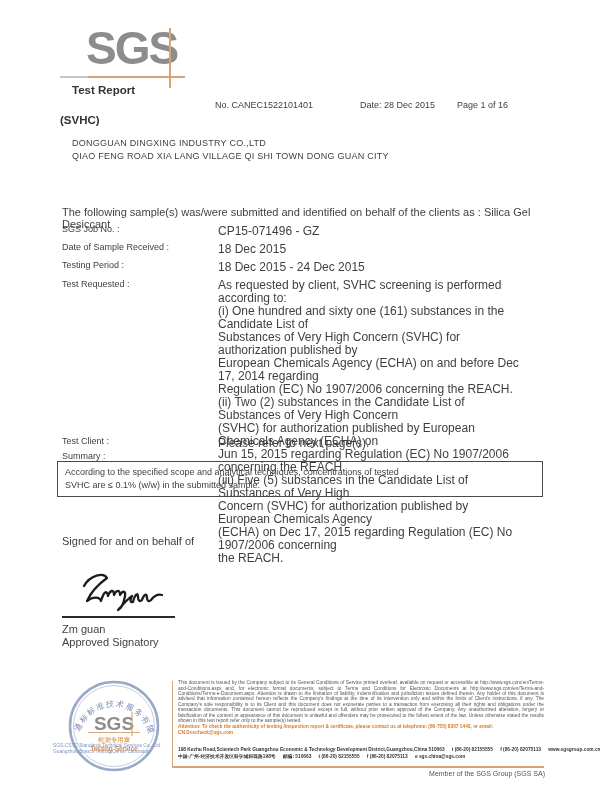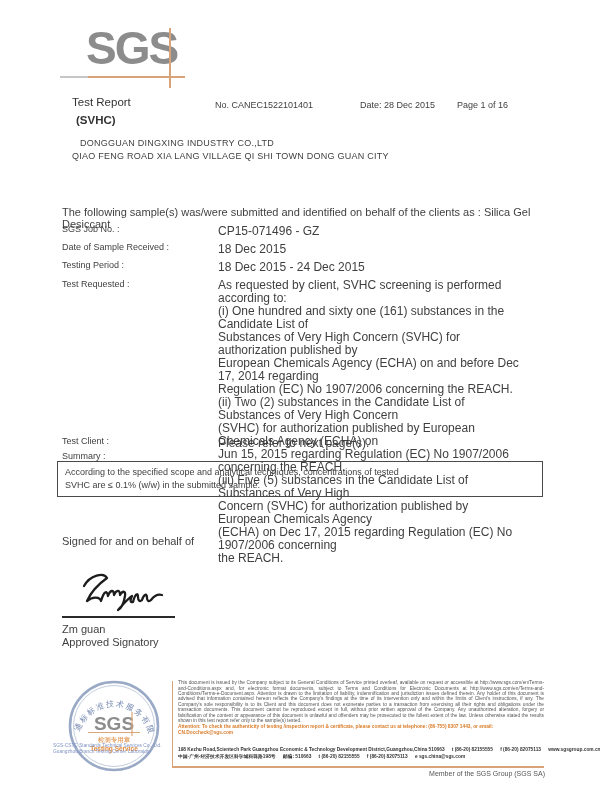--- a/index.html
+++ b/index.html
@@ -4,28 +4,28 @@
 <style>
   html,body{margin:0;padding:0;background:#ffffff;}
   .page{position:relative;width:600px;height:800px;background:#ffffff;overflow:hidden;
         font-family:"Liberation Sans",sans-serif;color:#3f3f3f;}
   .abs{position:absolute;}
   
   .logo-text{left:86px;top:22px;font-size:46px;font-weight:bold;color:#8c8c8c;letter-spacing:-2px;line-height:52px;}
   .logo-hline-gray{left:60px;top:76px;width:28px;height:2px;background:#c6c6c6;}
   .logo-hline{left:88px;top:76px;width:97px;height:2px;background:#d8a376;}
   .logo-vline{left:169px;top:28px;width:2px;height:60px;background:#d8a376;}
-  .title1{left:72px;top:96px;font-size:11.5px;font-weight:normal;color:#333;}
-  .title2{left:76px;top:114px;font-size:11.5px;font-weight:bold;color:#333;}
+  .title1{left:72px;top:84px;font-size:11.5px;font-weight:bold;color:#333;}
+  .title2{left:60px;top:114px;font-size:11.5px;font-weight:bold;color:#333;}
   .hdr{font-size:9px;color:#3f3f3f;}
   .hdr-no{left:215px;top:100px;text-align:center;}
   .hdr-date{left:360px;top:100px;}
   .hdr-page{left:457px;top:100px;}
   .client{font-size:9px;letter-spacing:.25px;color:#3f3f3f;}
-  .client-name{left:72px;top:138px;margin-left:8px;}
+  .client-name{left:72px;top:138px;}
   .client-addr{left:72px;top:151px;}
   
   .body-txt{font-size:11px;color:#3f3f3f;}
   .intro{left:62px;top:206px;width:482px;}
   .lbl{position:absolute;left:62px;font-size:9px;color:#3f3f3f;}
   .val{position:absolute;left:218px;font-size:12px;color:#3f3f3f;}
   .preline{white-space:pre-line;line-height:13px;}
   .tr-val{width:305px;}
   
   .sum-table{left:57px;top:461px;width:486px;display:flex;border:1px solid #4a4a4a;box-sizing:border-box;}

